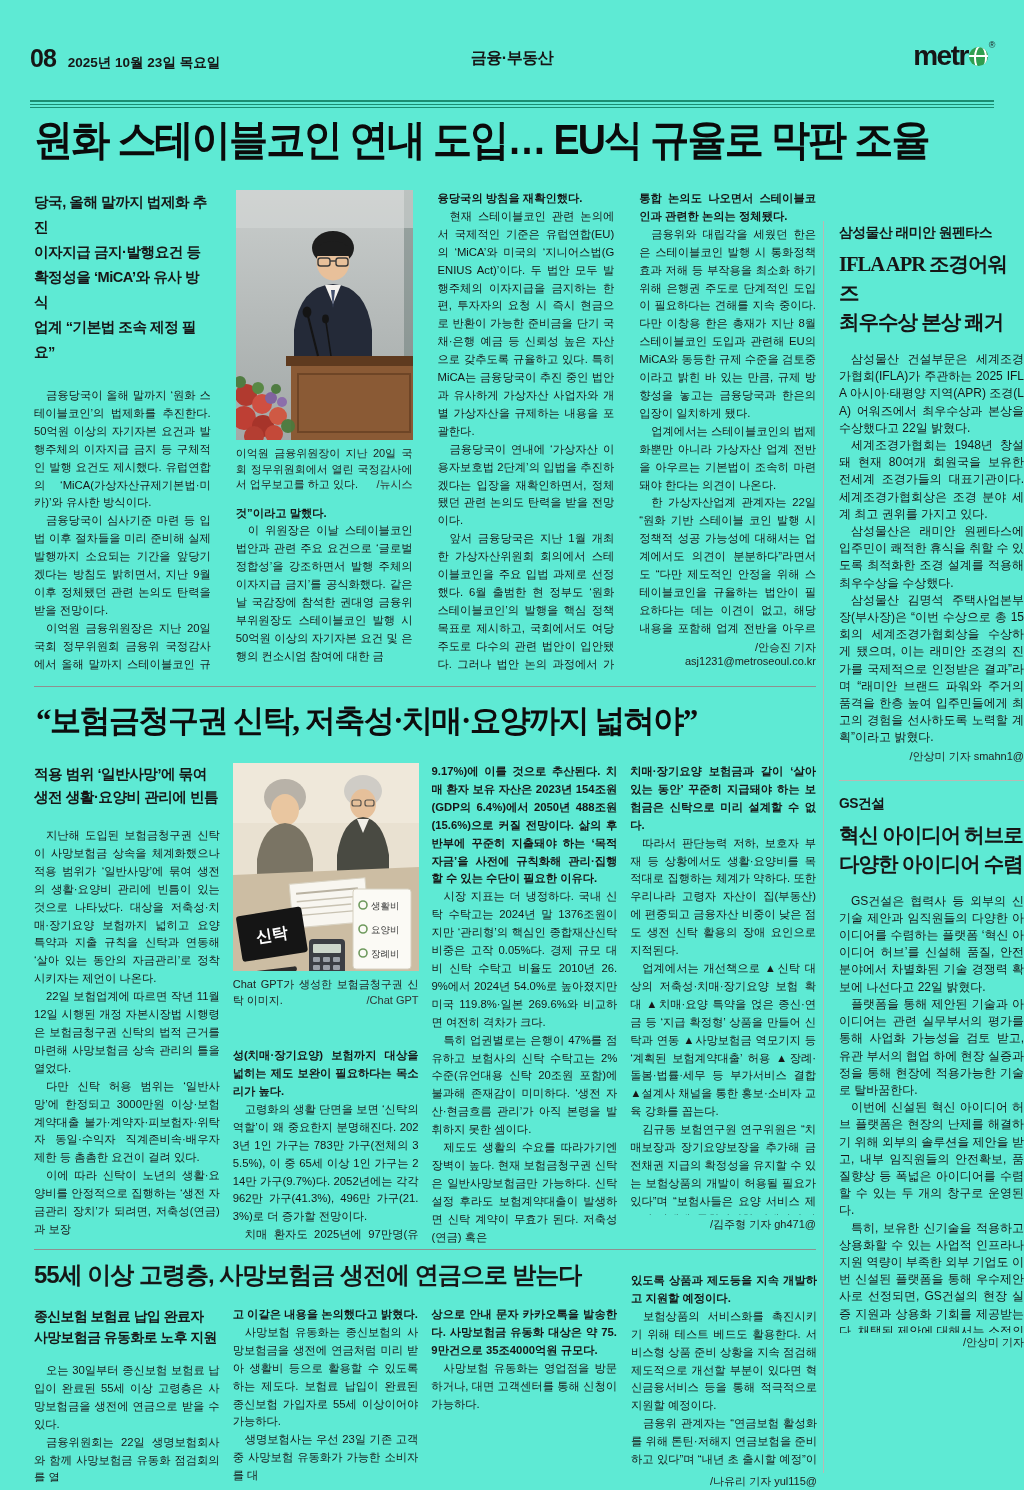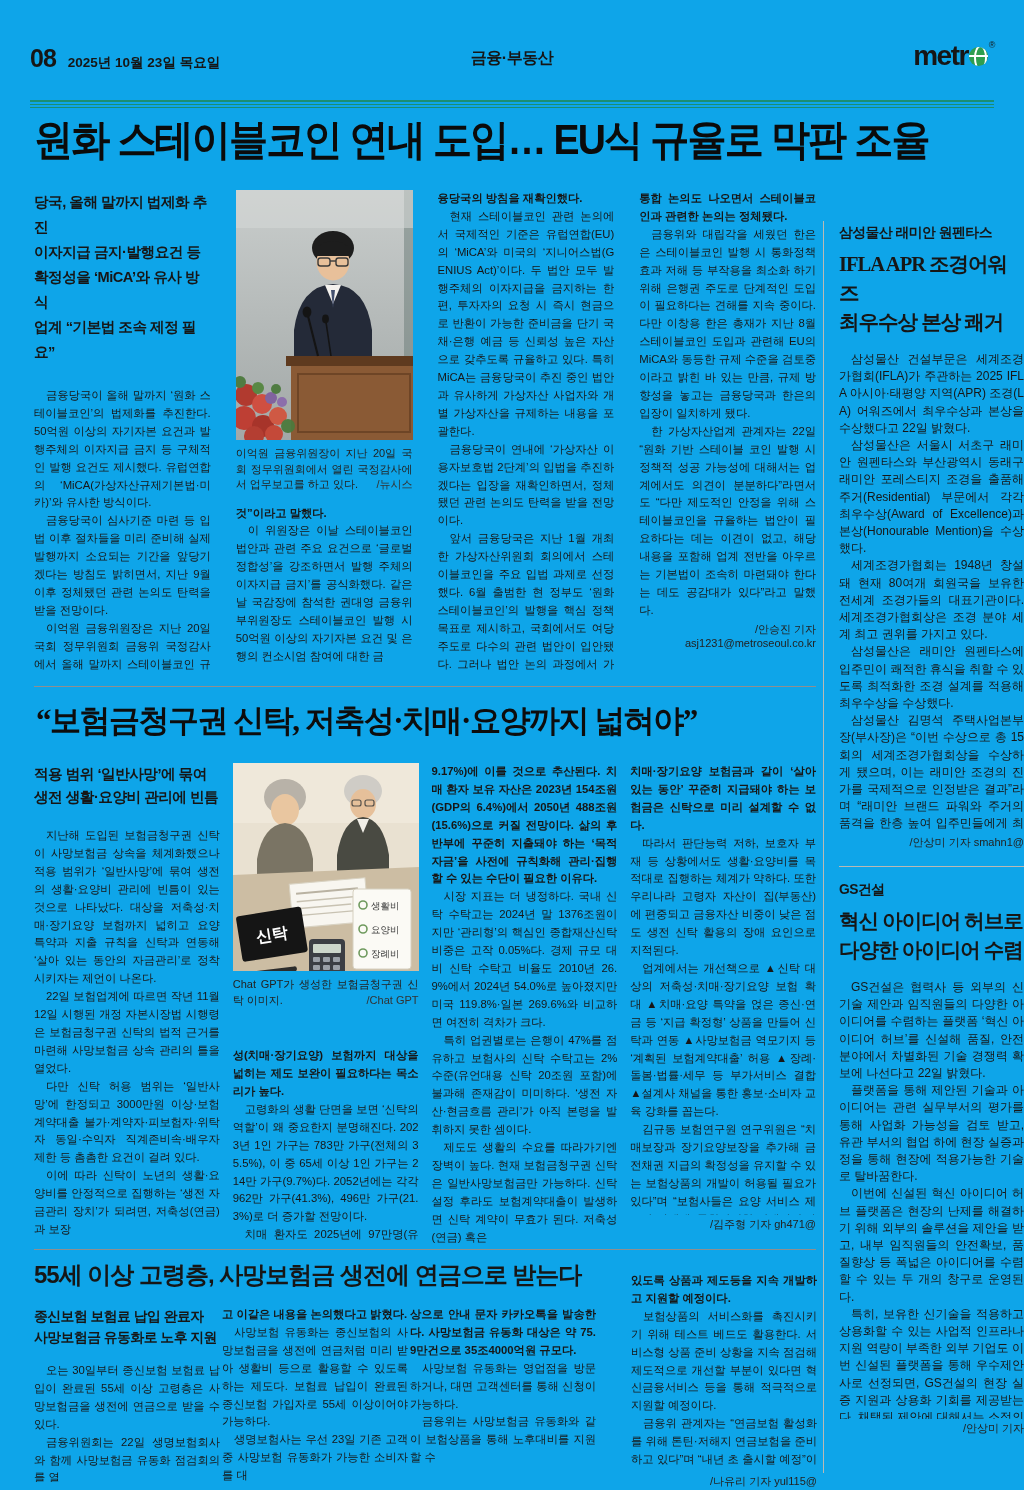--- a/index.html
+++ b/index.html
@@ -1,19 +1,19 @@
 <!DOCTYPE html>
 <html lang="ko"><head>
 <meta charset="utf-8">
 <style>
   * { margin:0; padding:0; box-sizing:border-box; }
   html,body { background:#d9d9d9; }
   .page {
     position:relative; width:1024px; height:1490px; margin:0 auto;
-    background:#0ea5e9; color:#161616; overflow:hidden;
+    background:#5eead4; color:#161616; overflow:hidden;
     font-family:"Liberation Sans","DejaVu Sans",sans-serif;
   }
   
   .masthead { position:absolute; left:30px; right:30px; top:40px; height:46px; }
   .mh-left { position:absolute; left:0; top:4px; display:flex; align-items:baseline; gap:12px; }
   .page-num { font-size:25px; font-weight:800; letter-spacing:-1px; }
   .mh-date  { font-size:13.5px; font-weight:700; }
   .mh-section { position:absolute; left:0; right:0; top:8px; text-align:center;
     font-size:16px; font-weight:800; letter-spacing:-0.5px; }
   .mh-logo { position:absolute; right:0; top:0; font-size:28px; font-weight:800;
@@ -59,21 +59,21 @@
   .headline2 { position:absolute; left:36px; top:700px; width:790px;
     font-family:"Liberation Serif","DejaVu Serif",serif;
     font-size:31px; font-weight:700; letter-spacing:-1.5px; color:#0d0d0d; white-space:nowrap; }
   .art2-cols { position:absolute; left:34px; top:763px; width:782px; height:484px;
     display:flex; gap:13px; }
 
   
   .headline3 { position:absolute; left:34px; top:1259px; width:600px;
     font-size:24px; font-weight:900; letter-spacing:-1px; white-space:nowrap; }
   .art3-cols { position:absolute; left:34px; top:1306px; width:583px; height:178px;
-    display:flex; gap:2px; }
+    display:flex; gap:13px; }
   .subhead3 { font-size:13.8px; font-weight:800; line-height:21px; letter-spacing:-0.5px;
     margin-bottom:14px; }
   .art3-col4 { position:absolute; left:631px; top:1272px; width:186px; height:225px;
     overflow:hidden; display:flex; flex-direction:column; }
 
   
   .sidebar { position:absolute; left:839px; top:224px; width:185px; }
   .sb-kicker { font-size:13.8px; font-weight:800; letter-spacing:-0.5px; margin-bottom:8px; }
   .sb-headline { font-family:"Liberation Serif","DejaVu Serif",serif;
     font-size:20.5px; font-weight:700; line-height:29px; letter-spacing:-1px; }
@@ -183,20 +183,21 @@
           <p class="para">현재 스테이블코인 관련 논의에서 국제적인 기준은 유럽연합(EU)의 ‘MiCA’와 미국의 ‘지니어스법(GENIUS Act)’이다. 두 법안 모두 발행주체의 이자지급을 금지하는 한편, 투자자의 요청 시 즉시 현금으로 반환이 가능한 준비금을 단기 국채·은행 예금 등 신뢰성 높은 자산으로 갖추도록 규율하고 있다. 특히 MiCA는 금융당국이 추진 중인 법안과 유사하게 가상자산 사업자와 개별 가상자산을 규제하는 내용을 포괄한다.</p>
           <p class="para">금융당국이 연내에 ‘가상자산 이용자보호법 2단계’의 입법을 추진하겠다는 입장을 재확인하면서, 정체됐던 관련 논의도 탄력을 받을 전망이다.</p>
           <p class="para">앞서 금융당국은 지난 1월 개최한 가상자산위원회 회의에서 스테이블코인을 주요 입법 과제로 선정했다. 6월 출범한 현 정부도 ‘원화 스테이블코인’의 발행을 핵심 정책 목표로 제시하고, 국회에서도 여당 주도로 다수의 관련 법안이 입안됐다. 그러나 법안 논의 과정에서 가상자산 정책을 관할하는 금융위와 통화정책을 관할하는 한국은행 간 견해차가 불거졌고, 9월에는 금융위와 금감원의</p>
         </div>
     </div>
 
     <div class="ncol noindent-first">
       <div class="col-body" style="max-height:448px;">
           <p class="para">통합 논의도 나오면서 스테이블코인과 관련한 논의는 정체됐다.</p>
           <p class="para">금융위와 대립각을 세웠던 한은은 스테이블코인 발행 시 통화정책 효과 저해 등 부작용을 최소화 하기 위해 은행권 주도로 단계적인 도입이 필요하다는 견해를 지속 중이다. 다만 이창용 한은 총재가 지난 8월 스테이블코인 도입과 관련해 EU의 MiCA와 동등한 규제 수준을 검토중이라고 밝힌 바 있는 만큼, 규제 방향성을 놓고는 금융당국과 한은의 입장이 일치하게 됐다.</p>
+          <p class="para">업계에서는 스테이블코인의 법제화뿐만 아니라 가상자산 업계 전반을 아우르는 기본법이 조속히 마련돼야 한다는 의견이 나온다.</p>
           <p class="para">한 가상자산업계 관계자는 22일 “원화 기반 스테이블 코인 발행 시 정책적 성공 가능성에 대해서는 업계에서도 의견이 분분하다”라면서도 “다만 제도적인 안정을 위해 스테이블코인을 규율하는 법안이 필요하다는 데는 이견이 없고, 해당 내용을 포함해 업계 전반을 아우르는 기본법이 조속히 마련돼야 한다는 데도 공감대가 있다”라고 말했다.</p>
         </div>
       <div class="credit">/안승진 기자 asj1231@metroseoul.co.kr</div>
     </div>
   </div>
 
   <div class="hrule" style="top:686px;"></div>
 
   <h2 class="headline2">“보험금청구권 신탁, 저축성·치매·요양까지 넓혀야”</h2>
 
@@ -327,21 +328,20 @@
           <p class="para">고 이같은 내용을 논의했다고 밝혔다.</p>
           <p class="para">사망보험 유동화는 종신보험의 사망보험금을 생전에 연금처럼 미리 받아 생활비 등으로 활용할 수 있도록 하는 제도다. 보험료 납입이 완료된 종신보험 가입자로 55세 이상이어야 가능하다.</p>
           <p class="para">생명보험사는 우선 23일 기존 고객중 사망보험 유동화가 가능한 소비자를 대</p>
         </div>
     </div>
 
     <div class="ncol noindent-first">
       <div class="col-body" style="max-height:178px;">
           <p class="para">상으로 안내 문자 카카오톡을 발송한다. 사망보험금 유동화 대상은 약 75.9만건으로 35조4000억원 규모다.</p>
           <p class="para">사망보험 유동화는 영업점을 방문하거나, 대면 고객센터를 통해 신청이 가능하다.</p>
-          <p class="para">금융위는 사망보험금 유동화와 같이 보험상품을 통해 노후대비를 지원할 수</p>
         </div>
     </div>
   </div>
 
   <div class="art3-col4 noindent-first">
     <div class="col-body" style="max-height:200px;">
         <p class="para">있도록 상품과 제도등을 지속 개발하고 지원할 예정이다.</p>
         <p class="para">보험상품의 서비스화를 촉진시키기 위해 테스트 베드도 활용한다. 서비스형 상품 준비 상황을 지속 점검해 제도적으로 개선할 부분이 있다면 혁신금융서비스 등을 통해 적극적으로 지원할 예정이다.</p>
         <p class="para">금융위 관계자는 “연금보험 활성화를 위해 톤틴·저해지 연금보험을 준비하고 있다”며 “내년 초 출시할 예정”이라고 말했다.</p>
       </div>
@@ -353,21 +353,20 @@
   <aside class="sidebar">
 
     <section>
       <div class="sb-kicker">삼성물산 래미안 원펜타스</div>
       <div class="sb-headline">
         <div>IFLA APR 조경어워즈</div>
         <div>최우수상 본상 쾌거</div>
       </div>
       <div class="sb-body" style="max-height:482px;">
           <p class="para">삼성물산 건설부문은 세계조경가협회(IFLA)가 주관하는 2025 IFLA 아시아·태평양 지역(APR) 조경(LA) 어워즈에서 최우수상과 본상을 수상했다고 22일 밝혔다.</p>
-          <p class="para">삼성물산은 서울시 서초구 래미안 원펜타스와 부산광역시 동래구 래미안 포레스티지 조경을 출품해 주거(Residential) 부문에서 각각 최우수상(Award of Excellence)과 본상(Honourable Mention)을 수상했다.</p>
           <p class="para">세계조경가협회는 1948년 창설돼 현재 80여개 회원국을 보유한 전세계 조경가들의 대표기관이다. 세계조경가협회상은 조경 분야 세계 최고 권위를 가지고 있다.</p>
           <p class="para">삼성물산은 래미안 원펜타스에 입주민이 쾌적한 휴식을 취할 수 있도록 최적화한 조경 설계를 적용해 최우수상을 수상했다.</p>
           <p class="para">삼성물산 김명석 주택사업본부장(부사장)은 “이번 수상으로 총 15회의 세계조경가협회상을 수상하게 됐으며, 이는 래미안 조경의 진가를 국제적으로 인정받은 결과”라며 “래미안 브랜드 파워와 주거의 품격을 한층 높여 입주민들에게 최고의 경험을 선사하도록 노력할 계획”이라고 밝혔다.</p>
         </div>
       <div class="credit">/안상미 기자 smahn1@</div>
     </section>
 
     <div class="sb-divider"></div>
 
     <section>

